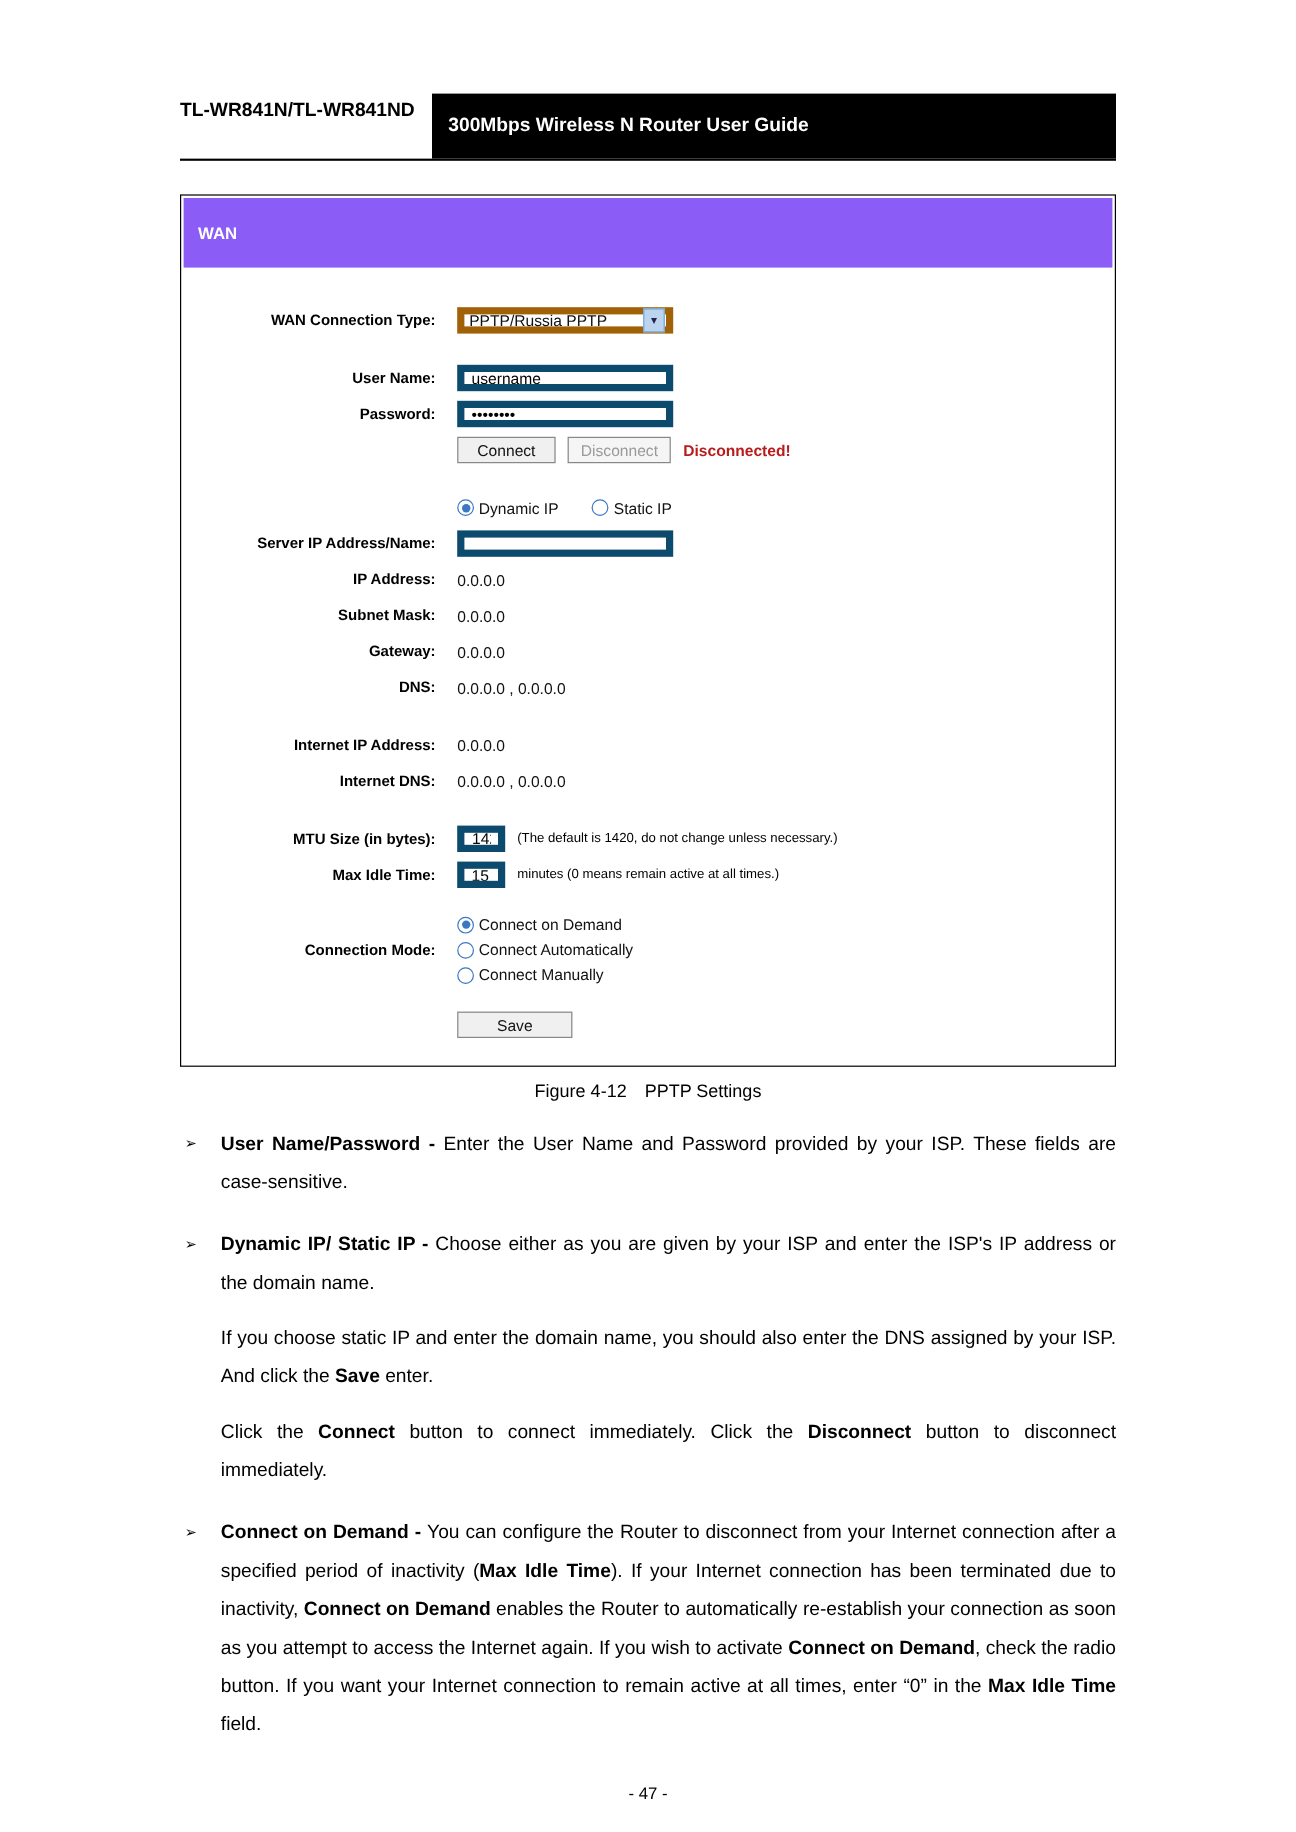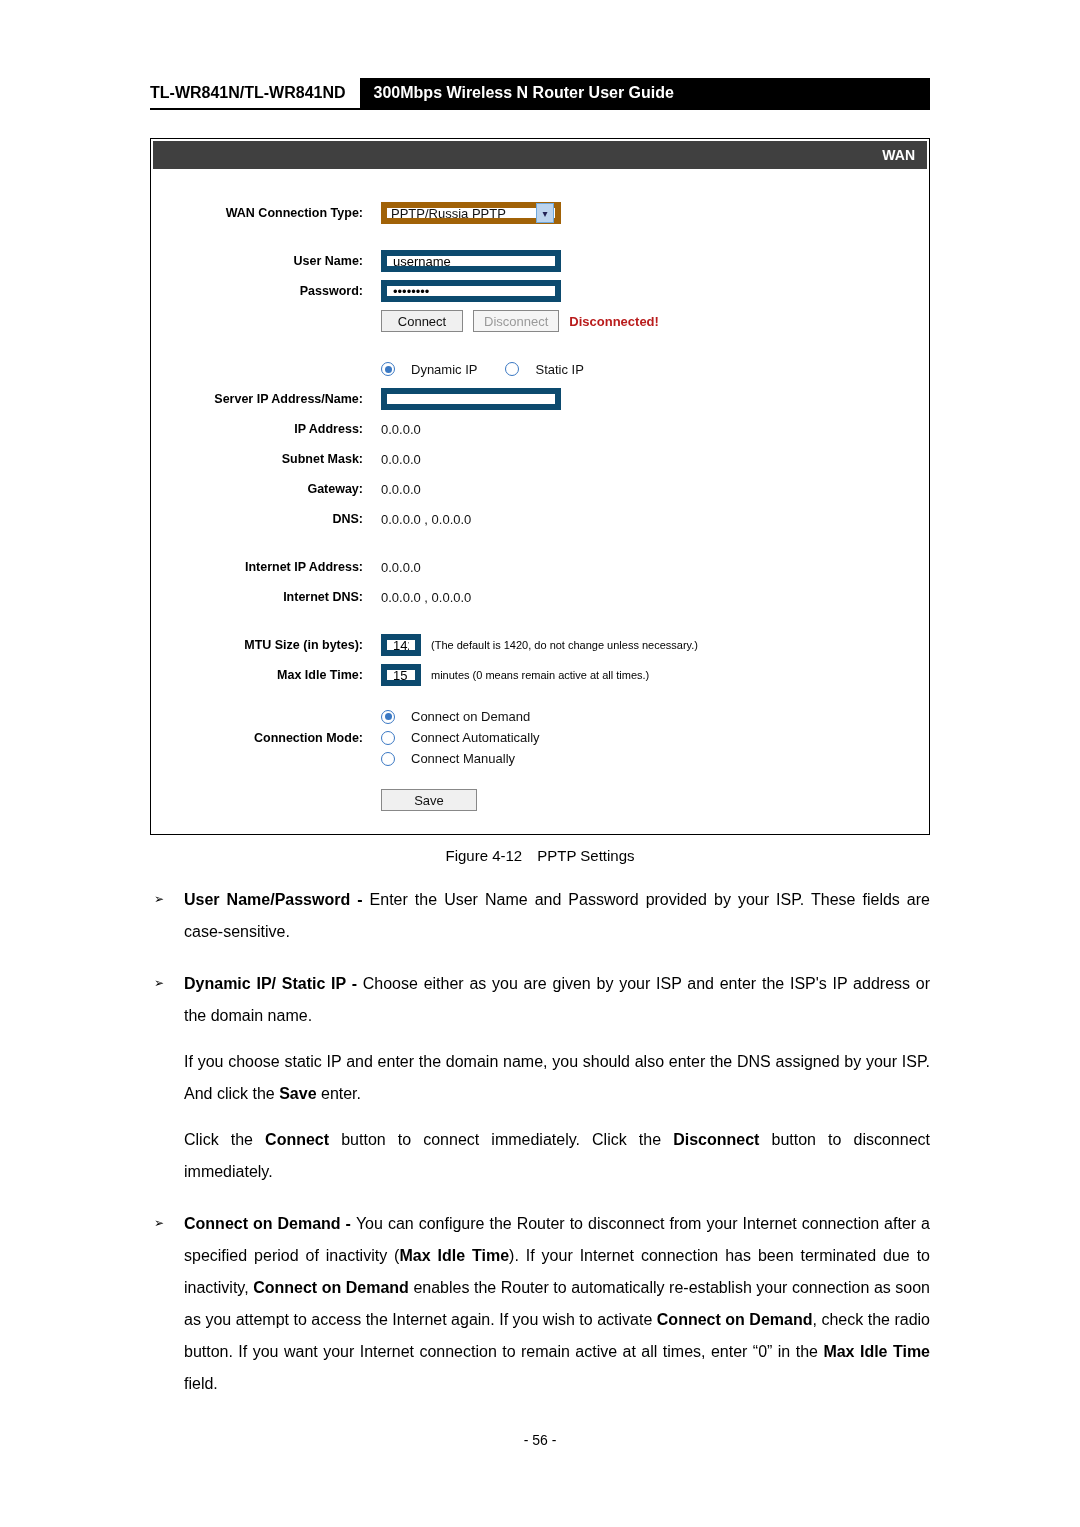--- a/index.html
+++ b/index.html
@@ -27,36 +27,35 @@
     font-size: 16px;
     padding: 6px 14px 6px 0;
     flex: 0 0 auto;
     text-align: right;
   }
   .header-right {
     background: #000;
     color: #fff;
     font-weight: bold;
     font-size: 16px;
-    padding: 6px 14px;
+    padding: 18px 14px;
     flex: 1 1 auto;
   }
   
   .panel {
     border: 1px solid #000;
     padding: 2px;
     margin-bottom: 12px;
   }
   .wan-title {
-    background: #404040;
+    background: #8b5cf6;
     color: #fff;
     font-weight: bold;
     font-size: 14px;
-    padding: 6px 12px;
-    text-align: right;
+    padding: 21px 12px;
   }
   .panel-body {
     padding: 10px 0 16px 0;
     font-size: 13px;
   }
   .form-row {
     display: flex;
     align-items: center;
     min-height: 28px;
     margin: 2px 0;
@@ -150,21 +149,20 @@
     width: 7px;
     height: 7px;
     background: #3a78c3;
     border-radius: 50%;
   }
   .radio-opt {
     display: inline-flex;
     align-items: center;
     margin-right: 18px;
     font-size: 13px;
-    gap: 12px;
   }
   .opt-col { flex-direction: column; align-items: flex-start; gap: 6px; }
   .smallnum { width: 40px; }
   .hint {
     font-size: 11px;
     color: #000;
   }
   
   .caption {
     text-align: center;
@@ -367,14 +365,14 @@
       </p>
       <p class="sub">
         <span>Click the </span><strong>Connect</strong><span> button to connect immediately. Click the </span><strong>Disconnect</strong><span> button to disconnect immediately.</span>
       </p>
     </li>
     <li>
       <strong>Connect on Demand - </strong><span>You can configure the Router to disconnect from your Internet connection after a specified period of inactivity (</span><strong>Max Idle Time</strong><span>). If your Internet connection has been terminated due to inactivity, </span><strong>Connect on Demand</strong><span> enables the Router to automatically re-establish your connection as soon as you attempt to access the Internet again. If you wish to activate </span><strong>Connect on Demand</strong><span>, check the radio button. If you want your Internet connection to remain active at all times, enter “0” in the </span><strong>Max Idle Time</strong><span> field.</span>
     </li>
   </ul>
 
-  <div class="page-num">- 56 -</div>
+  <div class="page-num">- 47 -</div>
 </div>
 
 </body></html>

